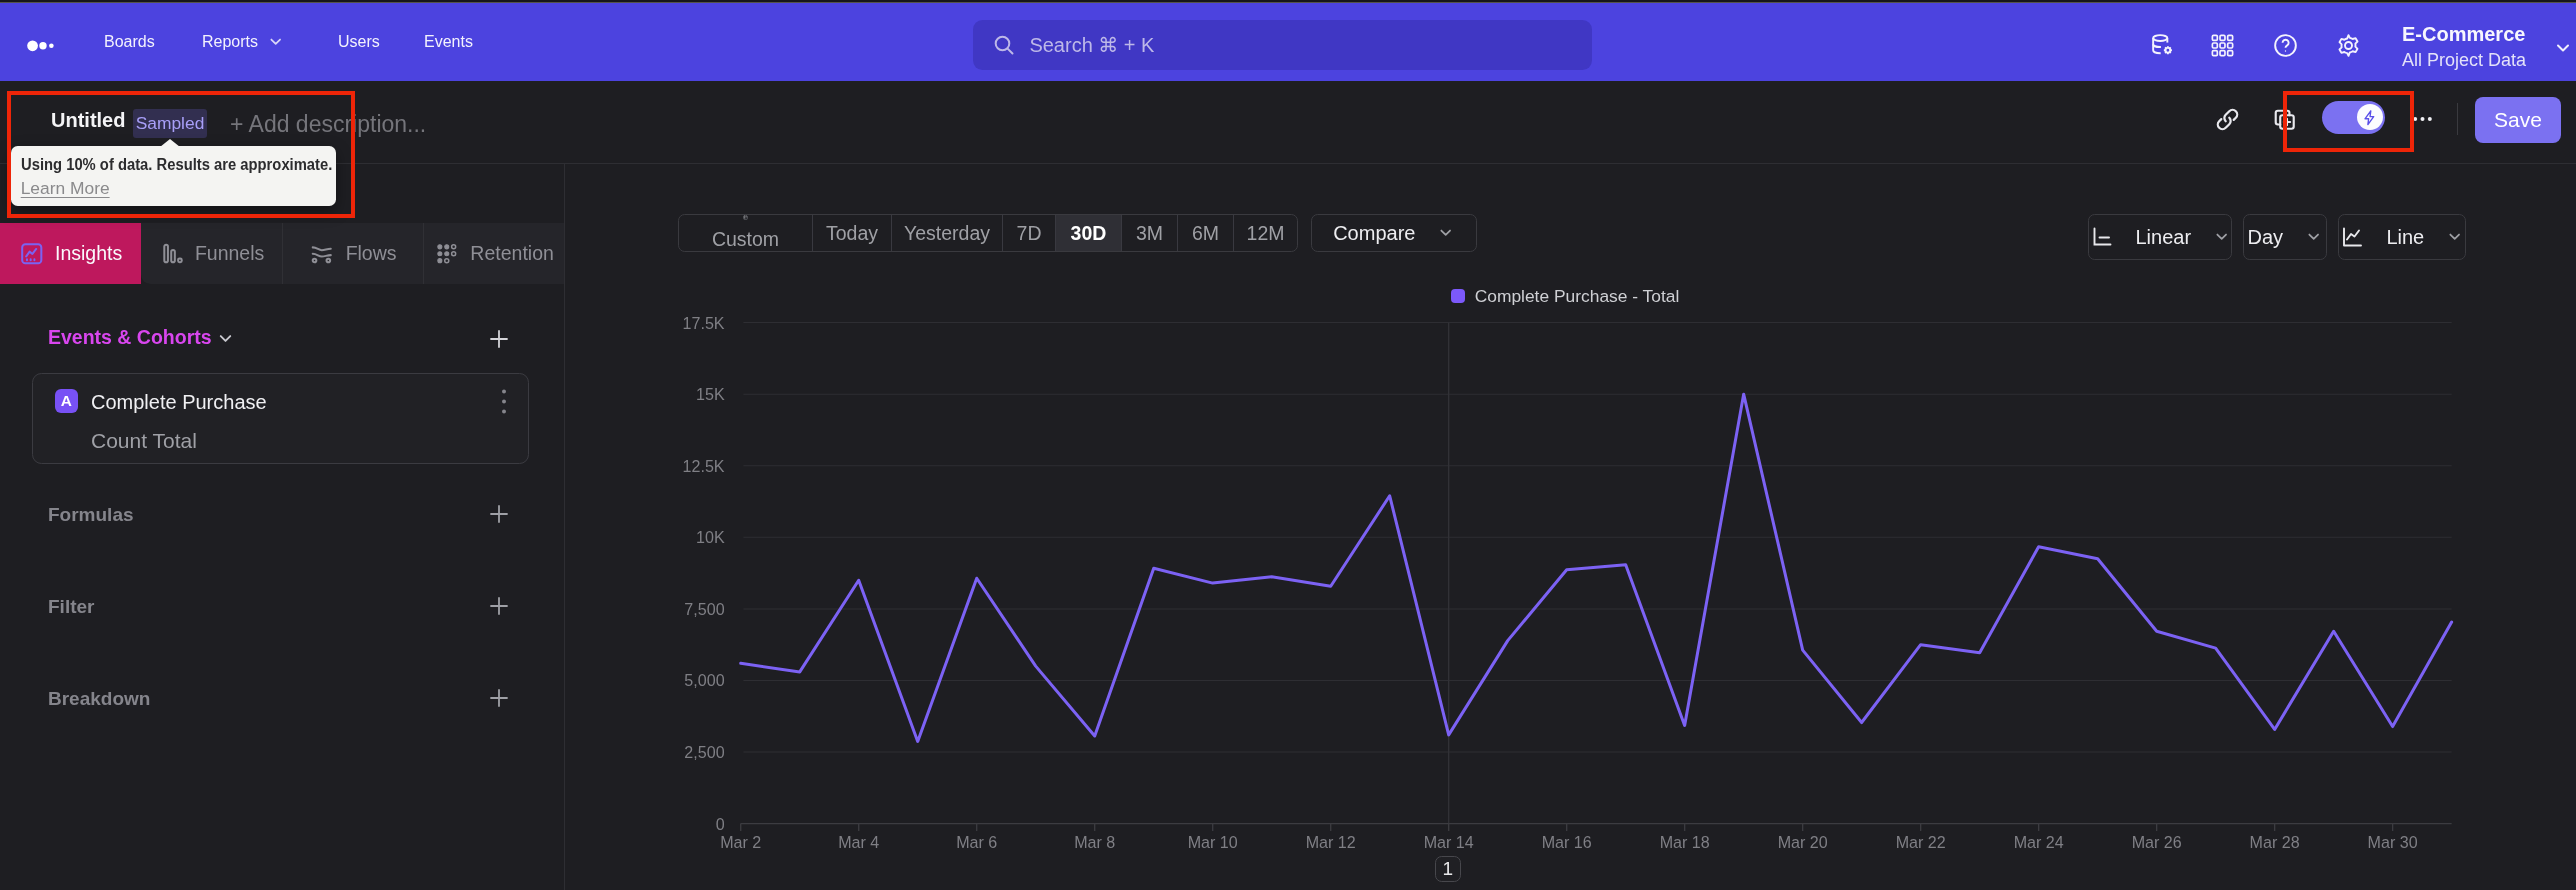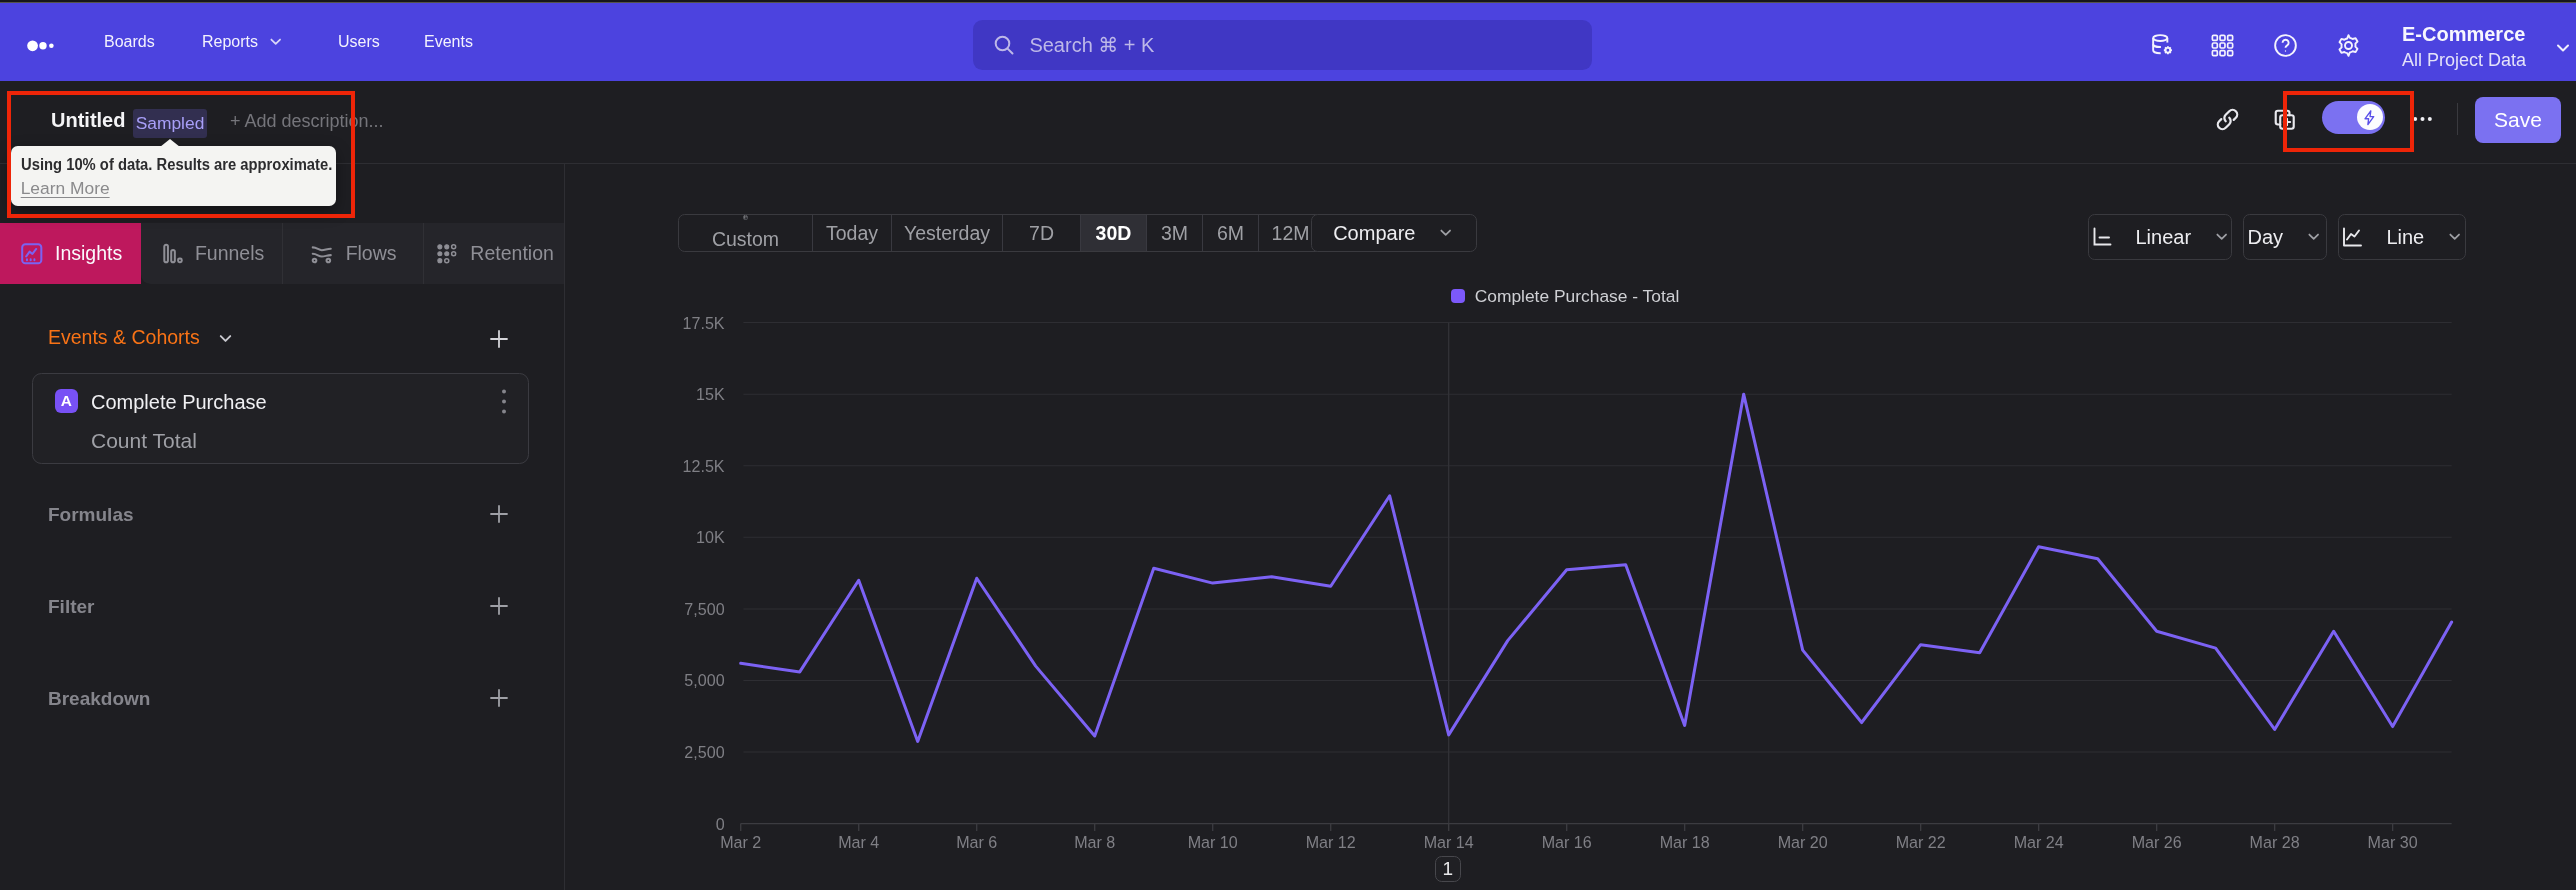--- a/index.html
+++ b/index.html
@@ -23,21 +23,21 @@
   .top-iconbtn { position:absolute; top:29px; width:27px; height:27px; color:#f4f3fd; cursor:pointer; }
   .project { position:absolute; left:2402px; top:18px; cursor:pointer; }
   .project .p-name { font-size:20px; font-weight:700; color:#f7f6fe; line-height:27px; }
   .project .p-scope { font-size:18px; color:#e4e2f9; line-height:24px; }
   .project-chev { position:absolute; left:2553px; top:35px; width:20px; height:20px; color:#f0effc; }
 
   
   .report-header { position:absolute; left:0; top:81px; width:2576px; height:83px; background:#1e1e22; border-bottom:0.7px solid #2e2e33; }
   .rh-title { position:absolute; left:51px; top:109px; font-size:20px; font-weight:700; color:#f4f4f6; }
   .rh-badge { position:absolute; left:133px; top:109px; width:74px; height:29px; background:#322f50; border-radius:3px; color:#a89ff8; font-size:17.4px; display:flex; align-items:center; justify-content:center; cursor:pointer; }
-  .rh-adddesc { position:absolute; left:230px; top:111px; font-size:18px; color:#75757b; cursor:text; }
+  .rh-adddesc { position:absolute; left:230px; top:111px; font-size:23px; color:#75757b; cursor:text; }
   .rh-icon { position:absolute; top:106px; width:27px; height:27px; color:#e9e9ee; cursor:pointer; }
   .rh-icon.link-i { left:2214px; }
   .rh-icon.copy-i { left:2271px; }
   .toggle { position:absolute; left:2322px; top:101px; width:63px; height:33px; border-radius:17px; background:#7b71f1; cursor:pointer; }
   .toggle .knob { position:absolute; right:2px; top:3.4px; width:26px; height:26px; border-radius:50%; background:#fcfcfe; display:flex; align-items:center; justify-content:center; }
   .toggle .knob svg { width:17.4px; height:17.4px; color:#5a4fe8; }
   .rh-kebab { position:absolute; left:2411px; top:111px; width:23px; height:16px; color:#f0f0f4; cursor:pointer; }
   .rh-divider { position:absolute; left:2457px; top:103px; width:0.7px; height:32px; background:#3a3a3f; }
   .save-btn { position:absolute; left:2475px; top:97px; width:86px; height:46px; border-radius:8px; background:#7b71f1; color:#ffffff; font-size:21px; font-weight:500; display:flex; align-items:center; justify-content:center; cursor:pointer; border:none; font-family:inherit; }
 
@@ -58,21 +58,21 @@
   .tab { width:141px; height:61px; display:flex; align-items:center; justify-content:center; gap:10.7px; background:#25252a; cursor:pointer; }
   .tab + .tab { border-left:0.7px solid #303035; }
   .tab.active { background:#be185d; border-left:none; }
   .tab.active + .tab { border-left:none; border-radius:0 0 0 9.4px; }
   .tab .t-icon { width:25.5px; height:25.5px; color:#8f8f96; }
   .tab.active .t-icon { color:#7a63f2; }
   .tab .t-label { font-size:19.5px; color:#8f8f96; }
   .tab.active .t-label { color:#fafafc; font-weight:500; }
 
   .qb-head { position:absolute; left:0; top:326px; width:564px; height:28px; }
-  .qb-title { position:absolute; left:48px; top:0; font-size:19.5px; font-weight:400; color:#f97316; }
+  .qb-title { position:absolute; left:48px; top:0; font-size:19.5px; font-weight:700; color:#d946ef; }
   .qb-title-chev { position:absolute; left:216px; top:2.7px; width:19px; height:19px; color:#c9c9cf; cursor:pointer; }
   .plus-icon { position:absolute; width:24px; height:24px; color:#d4d4d9; cursor:pointer; }
   .qb-plus { left:487px; top:1.3px; }
 
   .event-card { position:absolute; left:32px; top:373px; width:497px; height:91px; border:1px solid #3b3b41; border-radius:9.4px; background:#212125; cursor:pointer; }
   .ec-badge { position:absolute; left:21.5px; top:15.4px; width:23.5px; height:23.5px; border-radius:6px; background:#7851f5; color:#ffffff; font-size:15.4px; font-weight:700; display:flex; align-items:center; justify-content:center; }
   .ec-name { position:absolute; left:58px; top:17px; font-size:20px; color:#f0f0f3; }
   .ec-kebab { position:absolute; left:463px; top:12px; width:16px; height:31px; color:#85858c; cursor:pointer; }
   .ec-metric { position:absolute; left:58px; top:55px; font-size:21px; color:#9fa0a6; cursor:pointer; }
 
@@ -305,21 +305,21 @@
           <rect x="7" y="13" width="3.6" height="3.4" rx="0.7"></rect>
         </svg>
         <span>Custom</span>
       </div>
       <div class="range-cell" style="width: 79px;">
         <span>Today</span>
       </div>
       <div class="range-cell" style="width: 111px;">
         <span>Yesterday</span>
       </div>
-      <div class="range-cell" style="width: 78px;">
+      <div class="range-cell" style="width: 53px;">
         <span>7D</span>
       </div>
       <div class="range-cell selected" style="width: 66px;">
         <span>30D</span>
       </div>
       <div class="range-cell" style="width: 56px;">
         <span>3M</span>
       </div>
       <div class="range-cell" style="width: 56px;">
         <span>6M</span>

